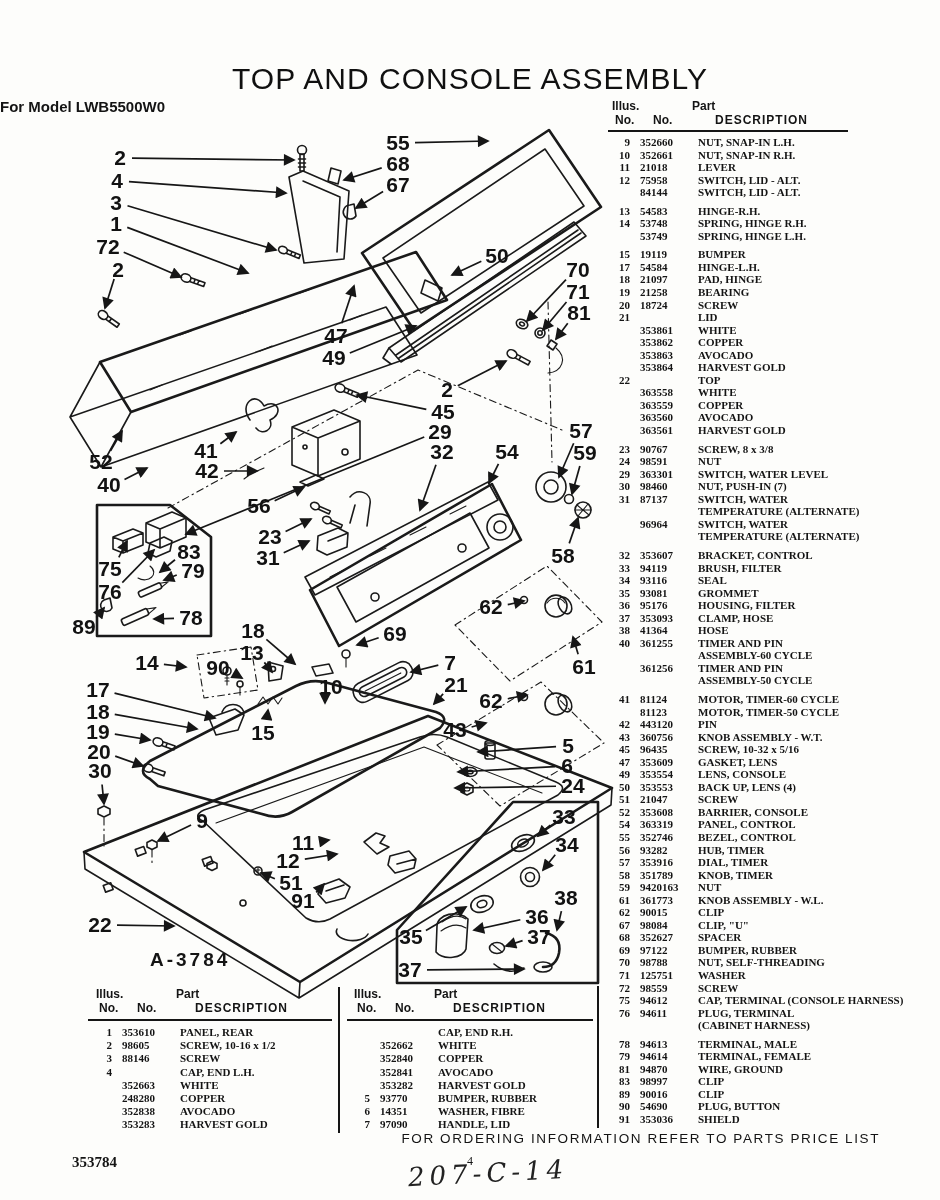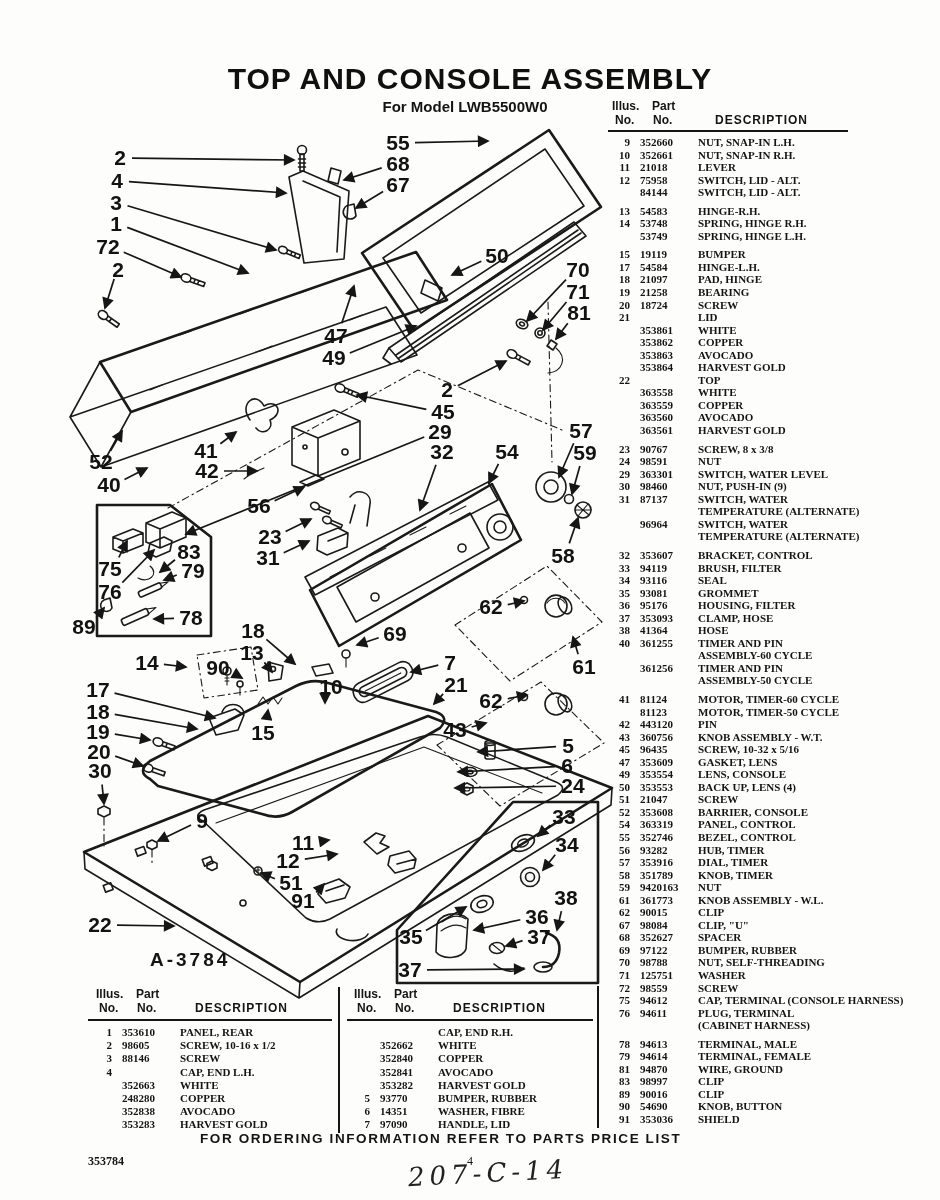--- a/index.html
+++ b/index.html
@@ -1,41 +1,41 @@
 <!DOCTYPE html>
 <html><head>
 <meta charset="utf-8">
 <style>
   html,body{margin:0;padding:0;}
   body{width:940px;height:1200px;background:#fdfdfb;position:relative;overflow:hidden;
        font-family:"Liberation Sans",sans-serif;color:#141414;}
   .abs{position:absolute;}
   
-  #title{left:0;top:62px;width:940px;text-align:center;font-weight:bold;font-size:30px;
+  #title{left:0;top:62px;width:940px;text-align:center;font-weight:normal;font-size:30px;
          letter-spacing:1px;color:#101010;}
-  #subtitle{left:0;top:98px;width:930px;text-align:center;font-weight:bold;font-size:15px;}
+  #subtitle{left:0;top:98px;width:930px;font-weight:bold;font-size:15px;}
   
   .phead{font-weight:bold;font-size:12px;line-height:14px;}
-  .phead .h1{display:flex;}
+  .phead .h1{display:flex;gap:40px;}
   .phead .h2{display:flex;}
   .rule{position:absolute;background:#151515;height:2px;}
   .vline{position:absolute;background:#151515;width:2px;}
   .prow{display:flex;white-space:nowrap;font-family:"Liberation Serif",serif;
         font-weight:bold;font-size:11px;line-height:12.55px;}
   .prow.gap{margin-top:6px;}
   .ci{width:24px;text-align:right;flex:0 0 24px;}
   .cp{width:52px;padding-left:10px;flex:0 0 52px;}
   .cd{padding-left:6px;}
   .btrow .prow{line-height:13.2px;}
   #right-rows{left:606px;top:136px;width:332px;}
   #tleft-rows{left:88px;top:1026px;width:252px;}
   #tmid-rows{left:346px;top:1026px;width:252px;}
-  #ordering{left:200px;top:1131px;width:680px;text-align:left;font-weight:bold;
+  #ordering{left:200px;top:1131px;width:680px;text-align:right;font-weight:normal;
             font-size:13.5px;letter-spacing:1.6px;}
-  #docnum{left:88px;top:1154px;font-family:"Liberation Serif",serif;font-size:12px;font-weight:bold;}
+  #docnum{left:72px;top:1154px;font-family:"Liberation Serif",serif;font-size:15px;font-weight:bold;}
   #pagenum{left:460px;top:1154px;font-family:"Liberation Serif",serif;font-size:12px;width:20px;text-align:center;}
   #handwritten{left:408px;top:1158px;font-family:"DejaVu Serif",serif;font-style:italic;
                font-size:26px;letter-spacing:5px;transform:rotate(-3deg);color:#222;}
   #diagref{left:150px;top:949px;font-weight:bold;font-size:19px;letter-spacing:3px;}
   
   #diagram{left:0;top:0;}
   .art{stroke:#1a1a1a;fill:none;stroke-width:1.6;stroke-linejoin:round;stroke-linecap:round;}
   .fat{stroke-width:2.6;}
   .thin{stroke-width:1.1;}
   .dash{stroke-dasharray:7 4 1.5 4;}
@@ -556,21 +556,21 @@
       <span class="cd">NUT</span>
     </div>
     <div class="prow">
       <span class="ci">29</span>
       <span class="cp">363301</span>
       <span class="cd">SWITCH, WATER LEVEL</span>
     </div>
     <div class="prow">
       <span class="ci">30</span>
       <span class="cp">98460</span>
-      <span class="cd">NUT, PUSH-IN (9)</span>
+      <span class="cd">NUT, PUSH-IN (7)</span>
     </div>
     <div class="prow">
       <span class="ci">31</span>
       <span class="cp">87137</span>
       <span class="cd">SWITCH, WATER</span>
     </div>
     <div class="prow">
       <span class="ci"></span>
       <span class="cp"></span>
       <span class="cd">TEMPERATURE (ALTERNATE)</span>
@@ -796,21 +796,21 @@
       <span class="cd">CLIP</span>
     </div>
     <div class="prow">
       <span class="ci">89</span>
       <span class="cp">90016</span>
       <span class="cd">CLIP</span>
     </div>
     <div class="prow">
       <span class="ci">90</span>
       <span class="cp">54690</span>
-      <span class="cd">KNOB, BUTTON</span>
+      <span class="cd">PLUG, BUTTON</span>
     </div>
     <div class="prow">
       <span class="ci">91</span>
       <span class="cp">353036</span>
       <span class="cd">SHIELD</span>
     </div>
   </div>
 
 <div class="abs phead" style="left:96px;top:987px;width:230px;">
   <div class="h1">

